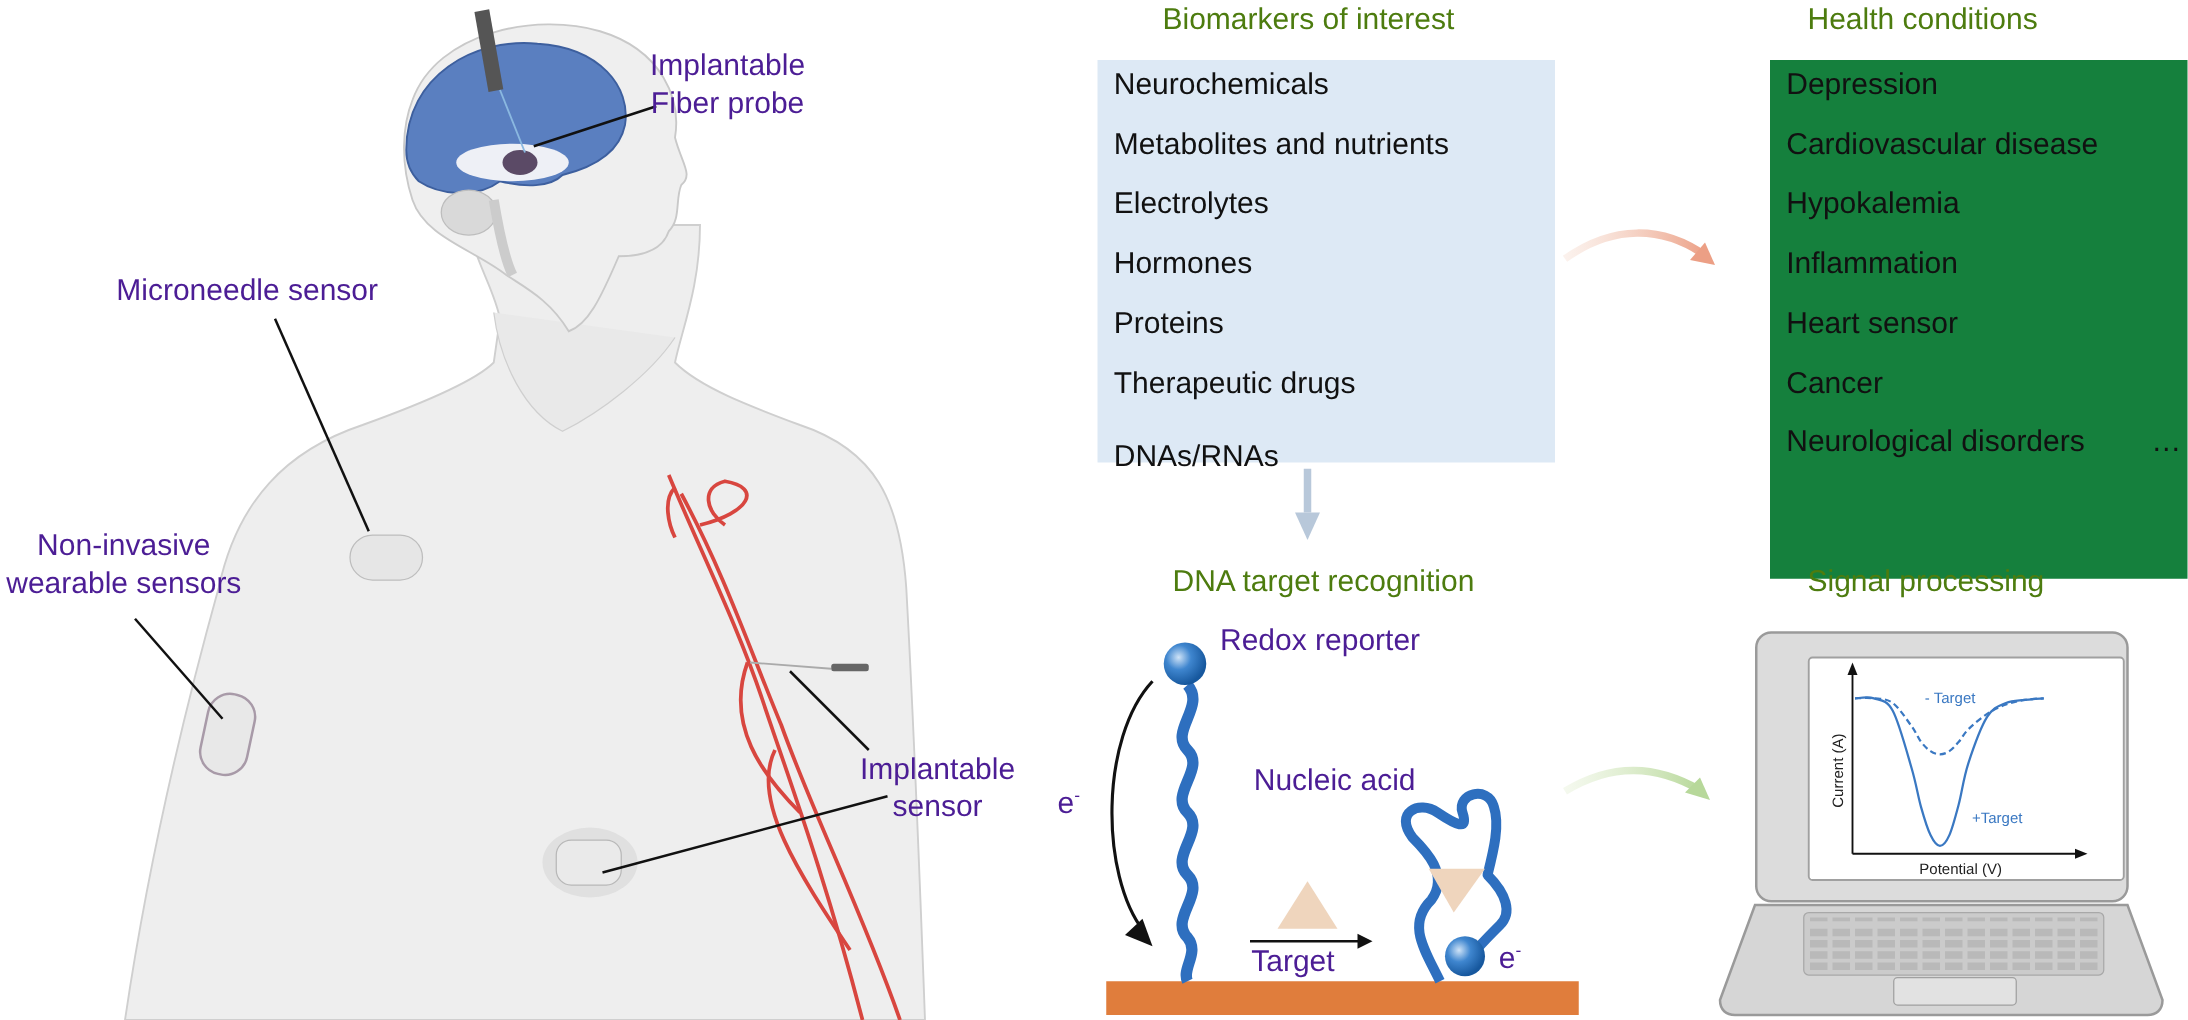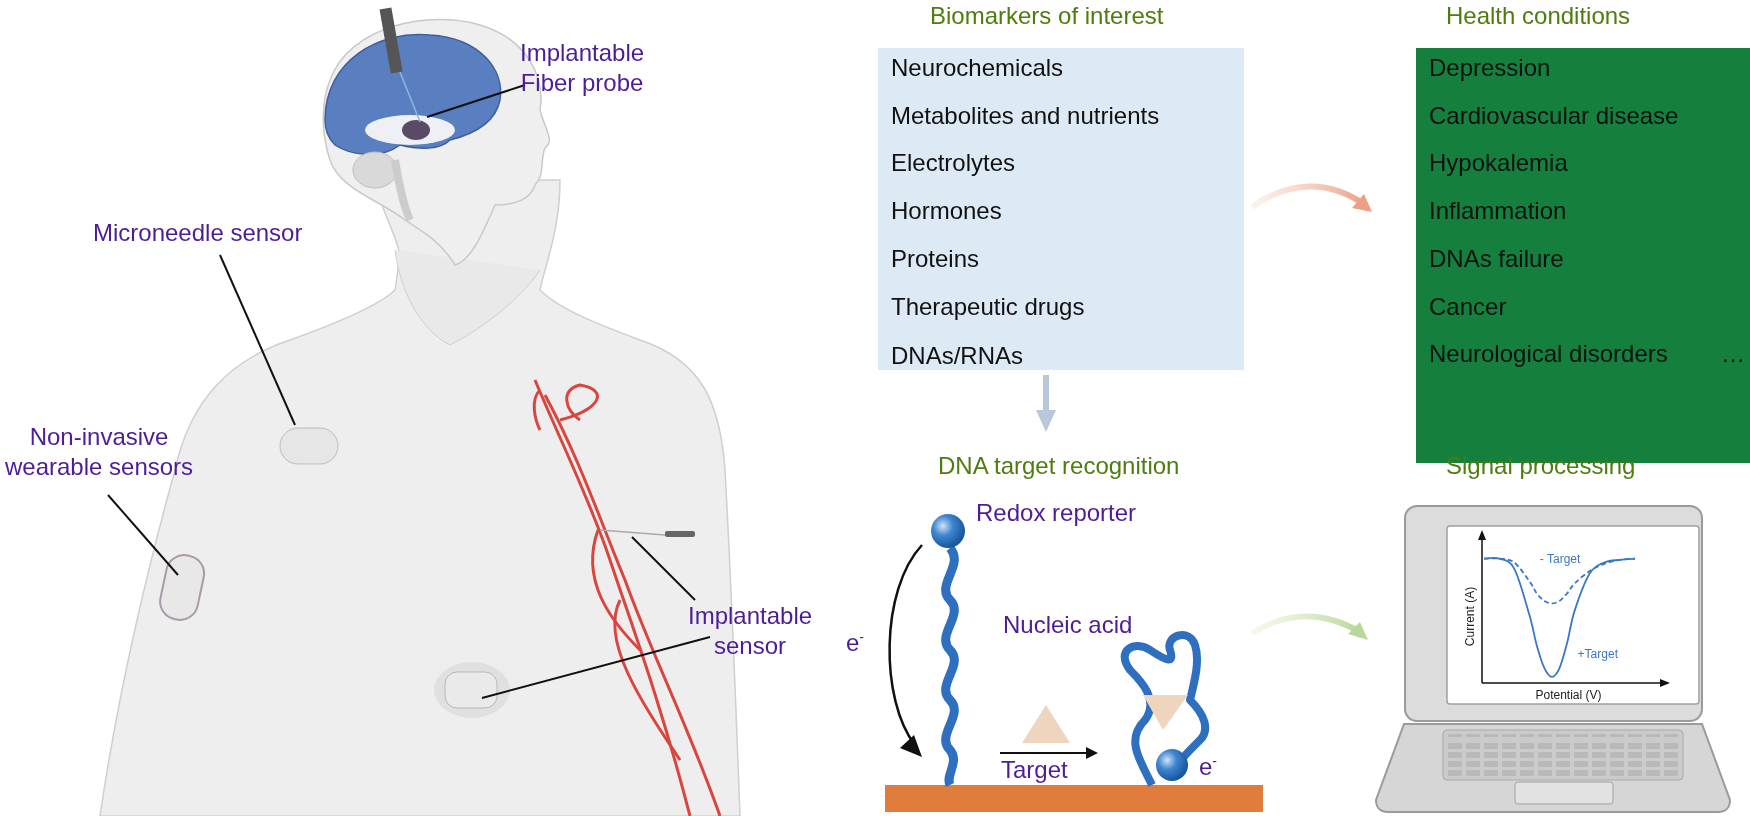--- a/index.html
+++ b/index.html
@@ -204,32 +204,32 @@
 
 <div class="section-title" style="left:930px; top:2px;">Biomarkers of interest</div>
 <div class="box box-blue">
   <ul id="bio-list">
       <li style="top: 6px;">Neurochemicals</li>
       <li style="top: 53.7px;">Metabolites and nutrients</li>
       <li style="top: 101.4px;">Electrolytes</li>
       <li style="top: 149.1px; text-align: center;">Hormones</li>
       <li style="top: 196.8px;">Proteins</li>
       <li style="top: 244.5px;">Therapeutic drugs</li>
-      <li style="top: 294px;">DNAs/RNAs</li>
+      <li style="top: 304px;">DNAs/RNAs</li>
     </ul>
 </div>
 
 <div class="section-title" style="left:1446px; top:2px;">Health conditions</div>
 <div class="box box-tan">
   <ul id="health-list">
       <li style="top: 6px;">Depression</li>
       <li style="top: 53.7px;">Cardiovascular disease</li>
       <li style="top: 101.4px;">Hypokalemia</li>
       <li style="top: 149.1px;">Inflammation</li>
-      <li style="top: 196.8px;">DNAs failure</li>
+      <li style="top: 196.8px;">Heart sensor</li>
       <li style="top: 244.5px;">Cancer</li>
       <li style="top: 292.2px;">Neurological disorders</li>
       <li style="top: 292.2px; left: 305px;">…</li>
     </ul>
 </div>
 
 <div class="section-title" style="left:938px; top:452px;">DNA target recognition</div>
 <div class="lbl" style="left:976px; top:498px;">Redox reporter</div>
 <div class="lbl" style="left:963px; top:610px;margin-left:40px;">Nucleic acid</div>
 <div class="lbl" style="left:846px; top:628px;"><span>e</span><sup style="font-size:14px">-</sup></div>

